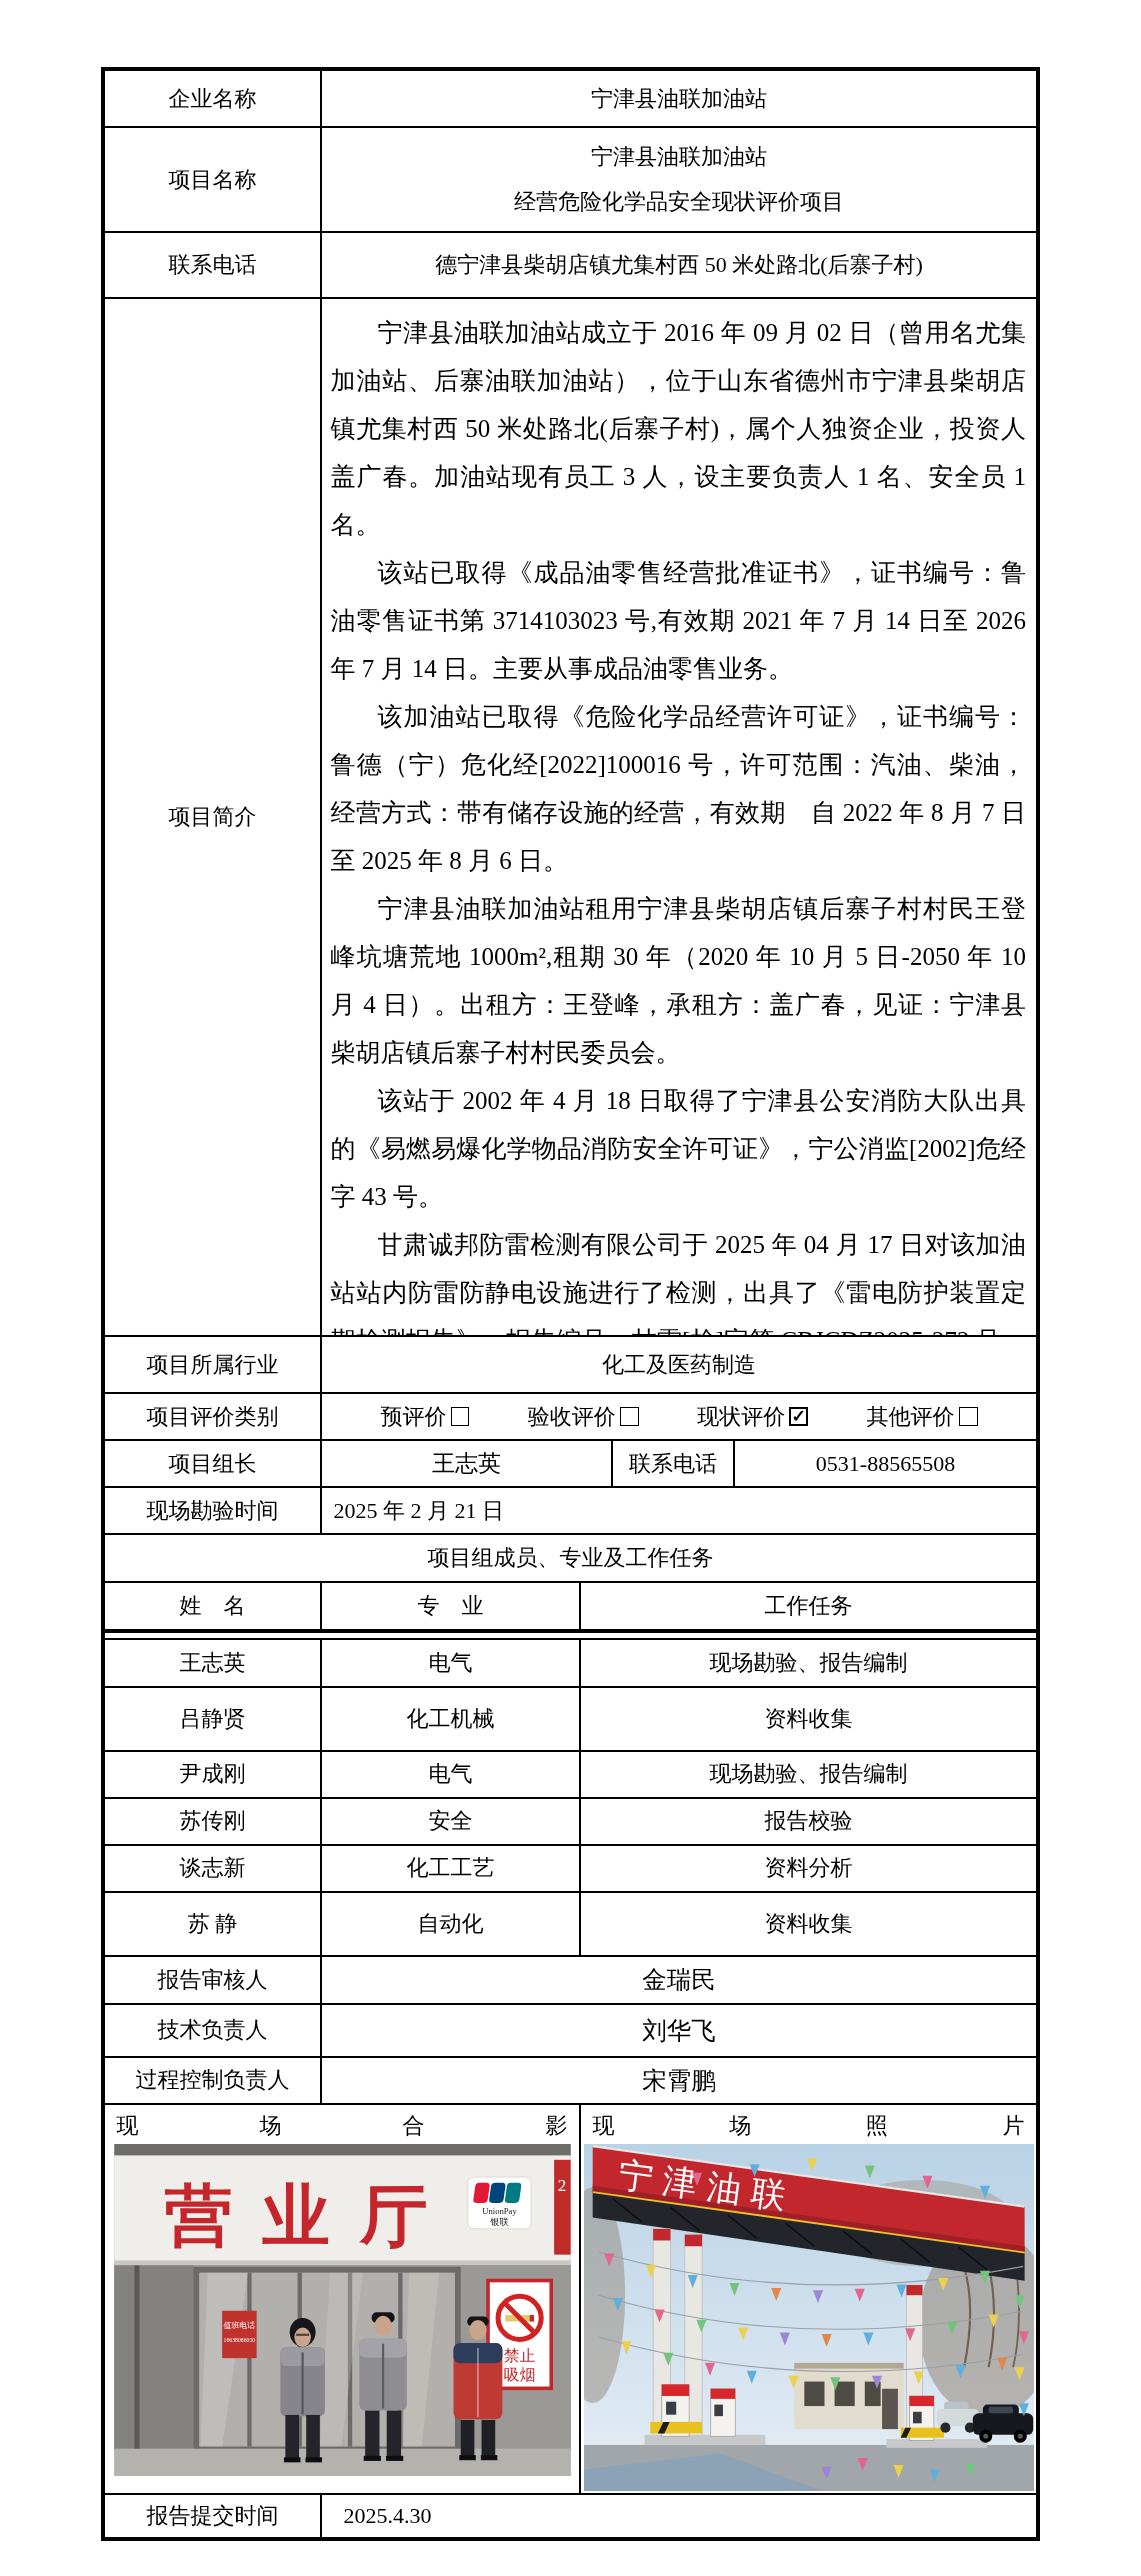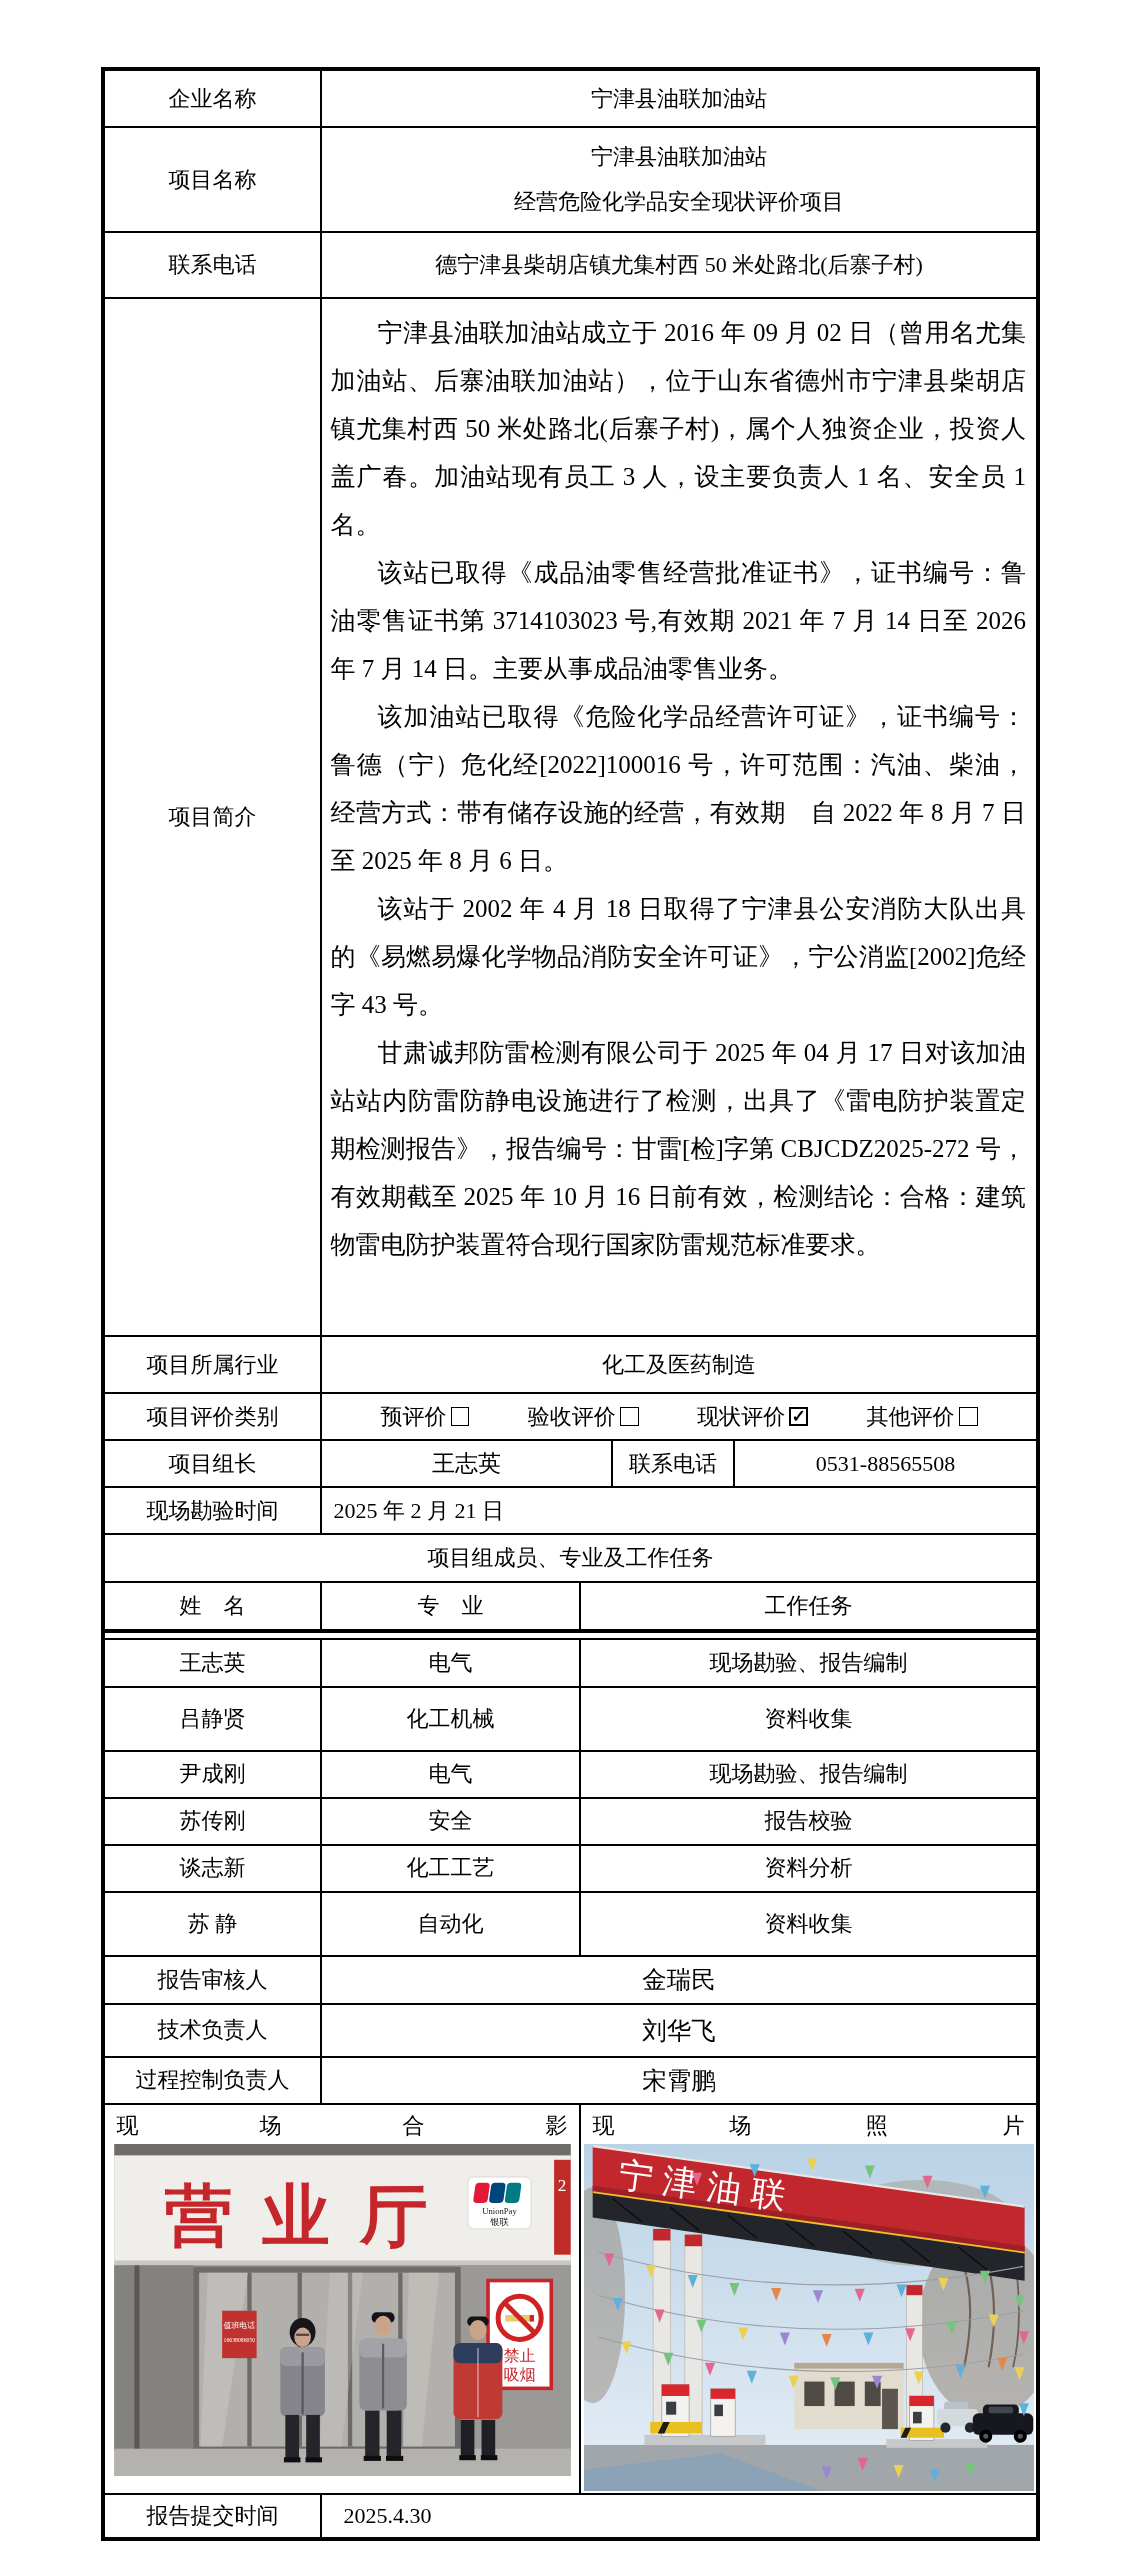--- a/index.html
+++ b/index.html
@@ -74,20 +74,21 @@
     </div>
 
     <div class="row" style="height:1038px">
       <div class="lab">
           <span>项目简介</span>
         </div>
       <div class="intro-cell">
         <p>宁津县油联加油站成立于 2016 年 09 月 02 日（曾用名尤集加油站、后寨油联加油站），位于山东省德州市宁津县柴胡店镇尤集村西 50 米处路北(后寨子村)，属个人独资企业，投资人盖广春。加油站现有员工 3 人，设主要负责人 1 名、安全员 1 名。</p>
         <p>该站已取得《成品油零售经营批准证书》，证书编号：鲁 油零售证书第 3714103023 号,有效期 2021 年 7 月 14 日至 2026 年 7 月 14 日。主要从事成品油零售业务。</p>
         <p>该加油站已取得《危险化学品经营许可证》，证书编号：鲁德（宁）危化经[2022]100016 号，许可范围：汽油、柴油，经营方式：带有储存设施的经营，有效期　自 2022 年 8 月 7 日至 2025 年 8 月 6 日。</p>
+        <p>宁津县油联加油站租用宁津县柴胡店镇后寨子村村民王登峰坑塘荒地 1000m²,租期 30 年（2020 年 10 月 5 日-2050 年 10 月 4 日）。出租方：王登峰，承租方：盖广春，见证：宁津县柴胡店镇后寨子村村民委员会。</p>
         <p>该站于 2002 年 4 月 18 日取得了宁津县公安消防大队出具的《易燃易爆化学物品消防安全许可证》，宁公消监[2002]危经字 43 号。</p>
         <p>甘肃诚邦防雷检测有限公司于 2025 年 04 月 17 日对该加油站站内防雷防静电设施进行了检测，出具了《雷电防护装置定期检测报告》，报告编号：甘雷[检]字第 CBJCDZ2025-272 号，有效期截至 2025 年 10 月 16 日前有效，检测结论：合格：建筑物雷电防护装置符合现行国家防雷规范标准要求。</p>
       </div>
     </div>
 
     <div class="row" style="height:57px">
       <div class="lab">
           <span>项目所属行业</span>
         </div>
       <div class="val">

